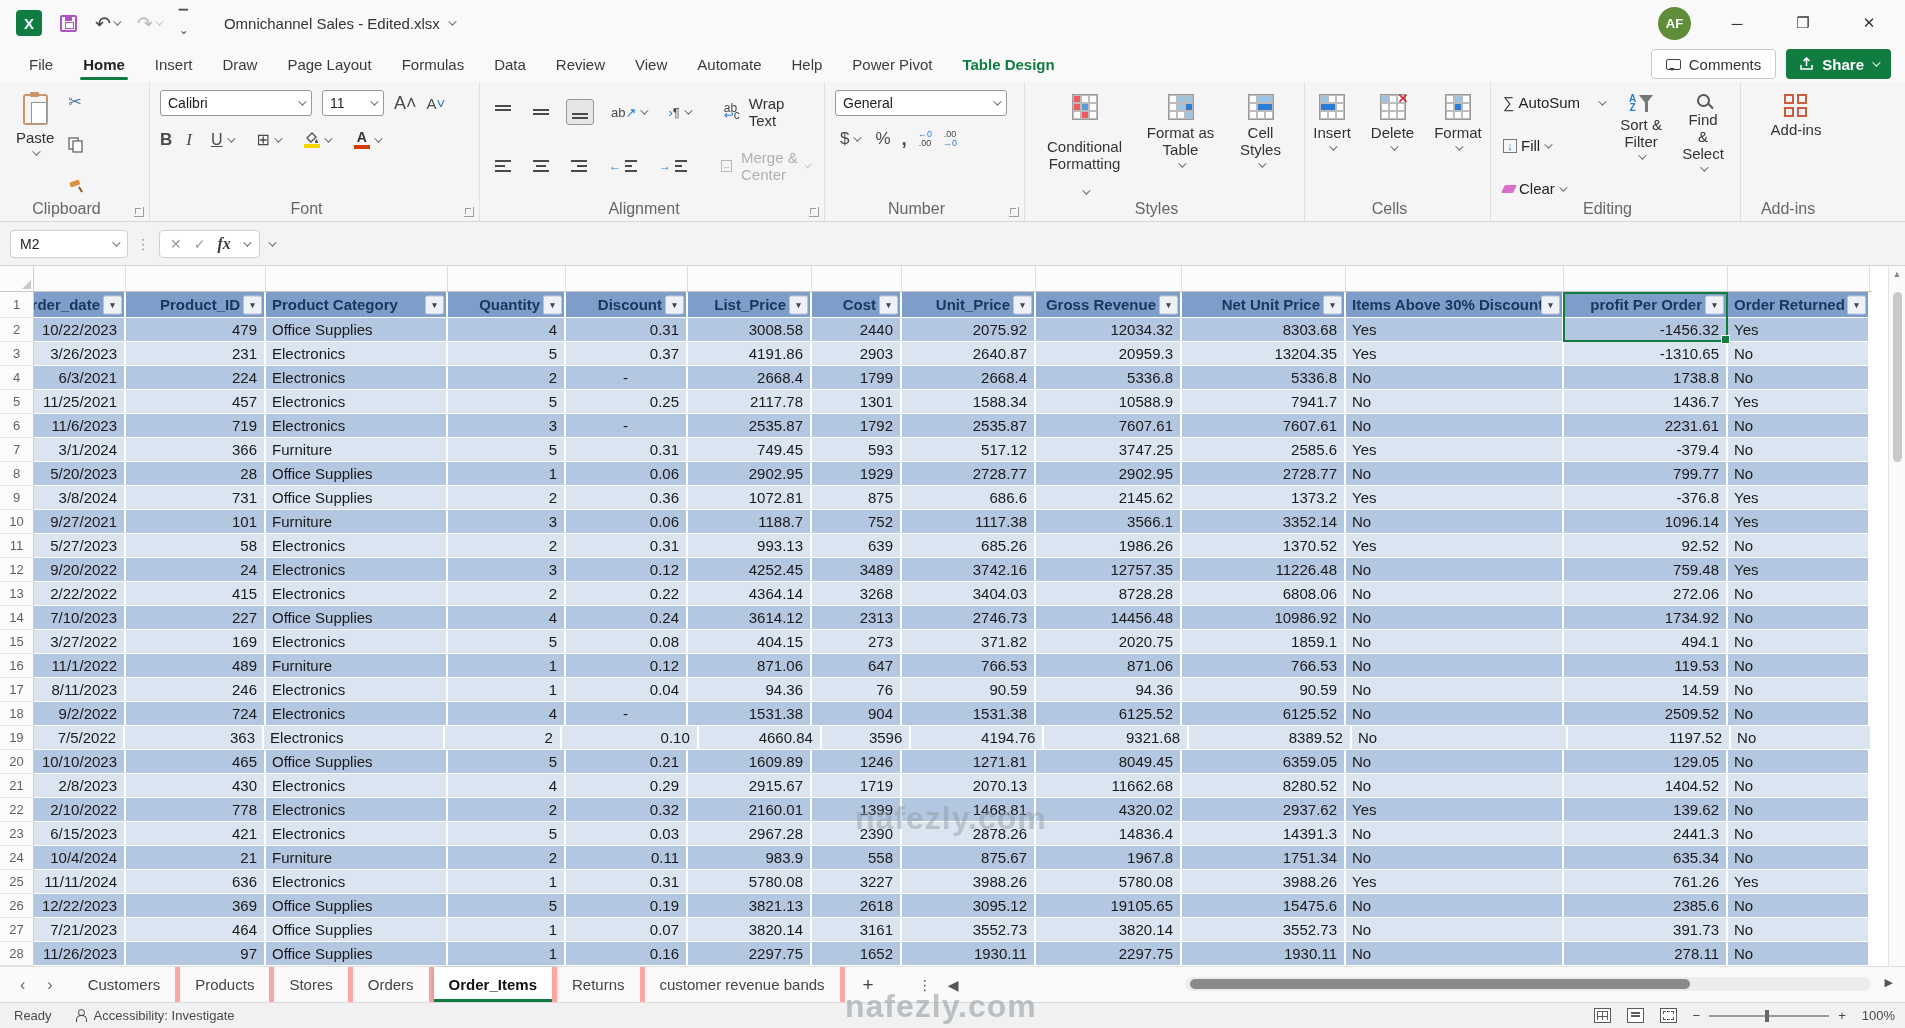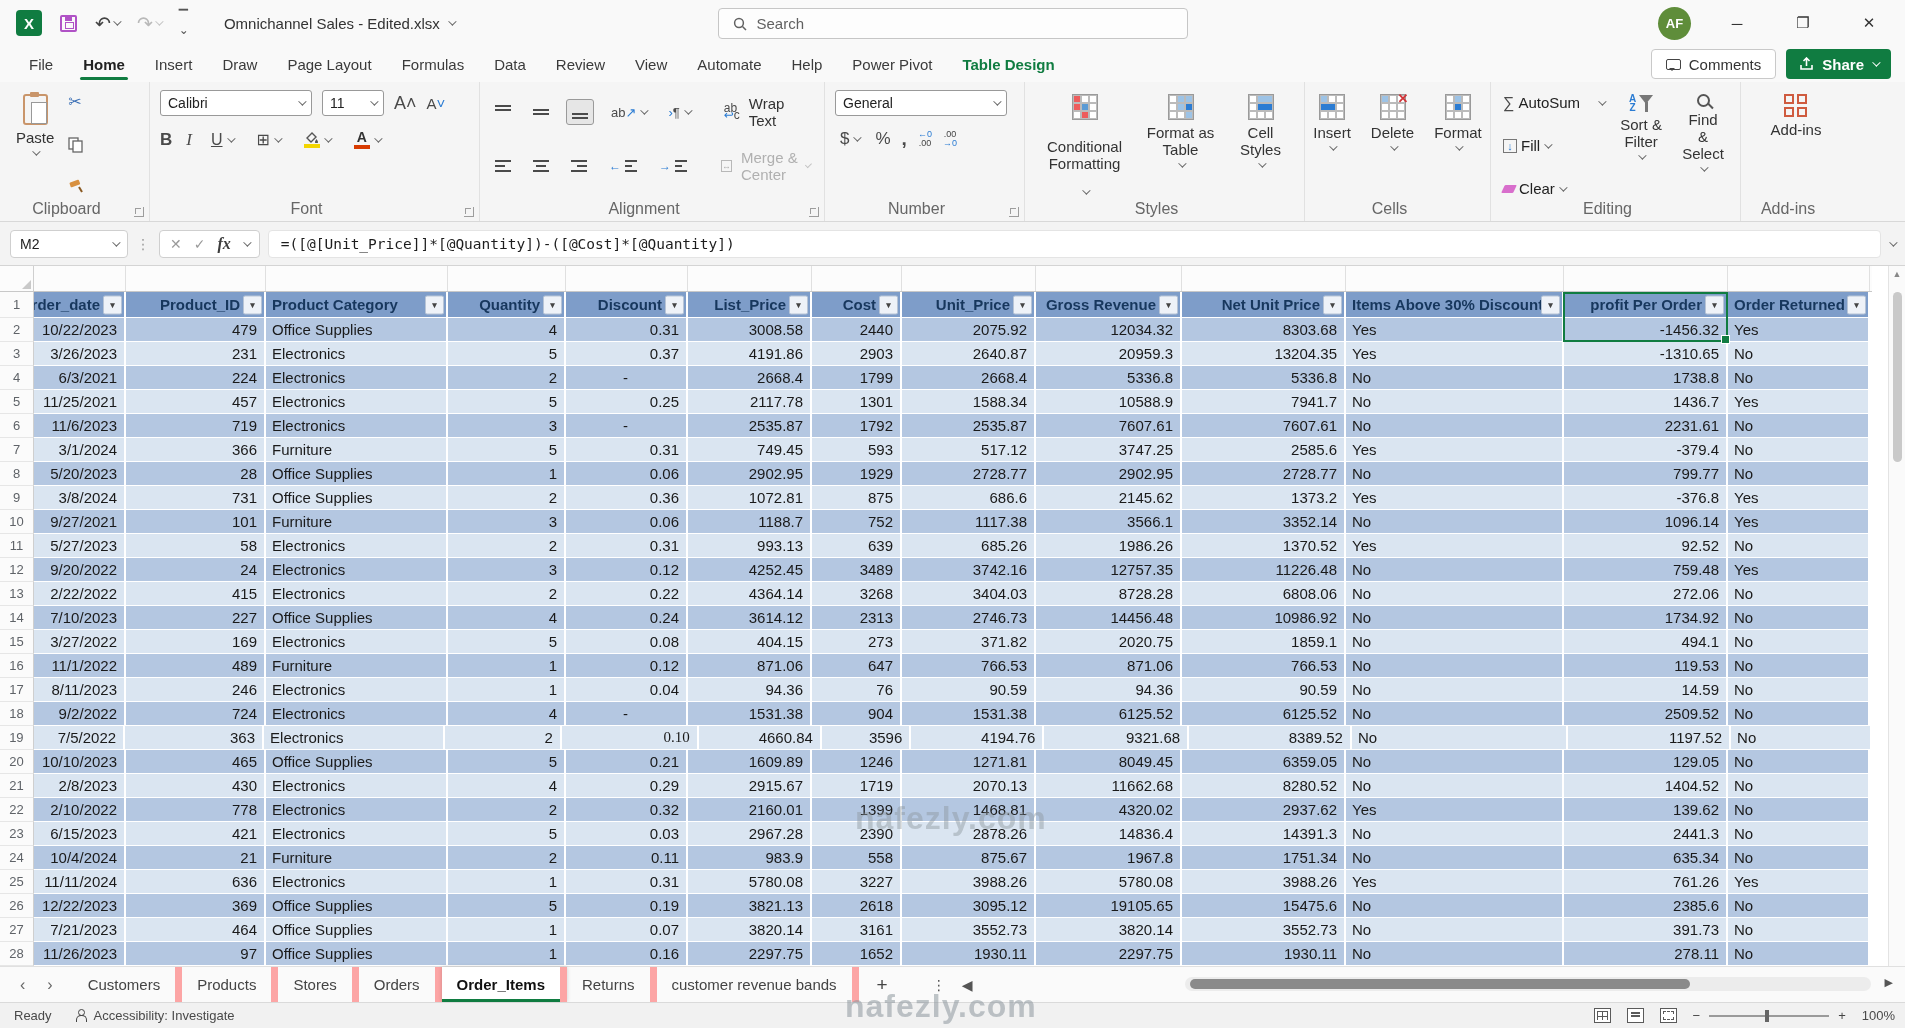--- a/index.html
+++ b/index.html
@@ -112,21 +112,21 @@
 
   
   .vscroll{position:absolute;right:0;top:266px;width:17px;height:700px;background:#fafafa;border-left:1px solid #e3e3e3;}
   .vscroll .arr{width:100%;text-align:center;font-size:9px;color:#888;padding:3px 0;}
   .vthumb{position:absolute;left:4px;top:26px;width:9px;height:170px;background:#c9c9c9;border-radius:5px;}
 
   
   .sheetbar{position:absolute;left:0;top:966px;right:0;height:36px;background:#fafafa;border-top:1px solid #e0e0e0;display:flex;align-items:stretch;}
   .snav{display:flex;align-items:center;gap:22px;padding:0 20px;color:#666;font-size:16px;}
   .stabs{display:flex;align-items:stretch;}
-  .stab{display:flex;align-items:center;padding:0 15px;font-size:15px;color:#444;border-right:7px solid #fca5a5;position:relative;}
+  .stab{display:flex;align-items:center;padding:0 15px;font-size:15px;color:#444;border-right:5px solid #fca5a5;position:relative;}
   .stab.active{background:#fff;font-weight:bold;color:#111;box-shadow:0 0 4px rgba(0,0,0,.18);}
   .stab.active:after{content:"";position:absolute;left:0;right:0;bottom:0;height:3px;background:var(--accent,#107C41);}
   .addsheet{display:flex;align-items:center;padding:0 18px;font-size:19px;color:#444;}
   .sheet-more{display:flex;align-items:center;gap:16px;color:#555;font-size:14px;padding-left:26px;}
   .hscroll{position:absolute;left:1185px;right:34px;top:10px;height:14px;background:#ececec;border-radius:7px;}
   .hthumb{position:absolute;left:5px;top:2px;width:500px;height:10px;background:#8a8a8a;border-radius:5px;}
   .harrow{position:absolute;top:9px;font-size:11px;color:#555;}
 
   
   .statusbar{position:absolute;left:0;top:1002px;right:0;height:26px;background:#f1f1f1;border-top:1px solid #dadada;display:flex;align-items:center;font-size:13px;color:#494949;}
@@ -156,27 +156,20 @@
     <span class="xl-logo">X</span>
     <span class="floppy"></span>
     <span class="undoredo">↶<span class="chev"></span></span>
     <span class="undoredo dis">↷<span class="chev dis"></span></span>
     <span class="qat-custom">▔<br>⌄</span>
   </div>
   <div class="doc-title">
     <span>Omnichannel Sales - Edited.xlsx</span>
     <span class="chev"></span>
   </div>
-  <div class="searchbox">
-    <svg width="14" height="14" viewBox="0 0 14 14">
-        <circle cx="6" cy="6" r="4.4" fill="none" stroke="#616161" stroke-width="1.5"></circle>
-        <line x1="9.5" y1="9.5" x2="13" y2="13" stroke="#616161" stroke-width="1.5"></line>
-      </svg>
-    <span>Search</span>
-  </div>
   <div class="tb-right">
     <span class="avatar">AF</span>
     <span class="winbtn">─</span>
     <span class="winbtn">❐</span>
     <span class="winbtn">✕</span>
   </div>
 </div>
 
 <div class="tabrow">
   <div class="rtabs">
@@ -528,23 +521,20 @@
       <span>M2</span>
       <span class="chev"></span>
     </div>
   <span class="fdots">⋮</span>
   <div class="fxbox">
     <span>✕</span>
     <span>✓</span>
     <span class="fx">fx</span>
     <span class="chev"></span>
   </div>
-  <div class="ftext">
-      <span>=([@[Unit_Price]]*[@Quantity])-([@Cost]*[@Quantity])</span>
-    </div>
   <span class="fexpand chev"></span>
 </div>
 
 <div class="colstrip">
   <div class="gut"></div>
 <div class="seg" style="width: 92px;"></div>
     <div class="seg" style="width: 140px;"></div>
     <div class="seg" style="width: 182px;"></div>
     <div class="seg" style="width: 118px;"></div>
     <div class="seg" style="width: 122px;"></div>
@@ -885,21 +875,21 @@
       <div class="dcell " style="width: 218px;">No</div>
       <div class="dcell r" style="width: 164px;">2509.52</div>
       <div class="dcell " style="width: 142px;">No</div>
     </div>
     <div class="grow light">
       <div class="gut-cell">19</div>
       <div class="dcell r" style="width: 92px;">7/5/2022</div>
       <div class="dcell r" style="width: 140px;">363</div>
       <div class="dcell " style="width: 182px;">Electronics</div>
       <div class="dcell r" style="width: 118px;">2</div>
-      <div class="dcell r" style="width: 138px; font-family: Liberation Serif, serif;">0.10</div>
+      <div class="dcell r" style="width: 138px;">0.10</div>
       <div class="dcell r" style="width: 124px;">4660.84</div>
       <div class="dcell r" style="width: 90px;">3596</div>
       <div class="dcell r" style="width: 134px;">4194.76</div>
       <div class="dcell r" style="width: 146px;">9321.68</div>
       <div class="dcell r" style="width: 164px;">8389.52</div>
       <div class="dcell " style="width: 218px;">No</div>
       <div class="dcell r" style="width: 164px;">1197.52</div>
       <div class="dcell " style="width: 142px;">No</div>
     </div>
     <div class="grow dark">

